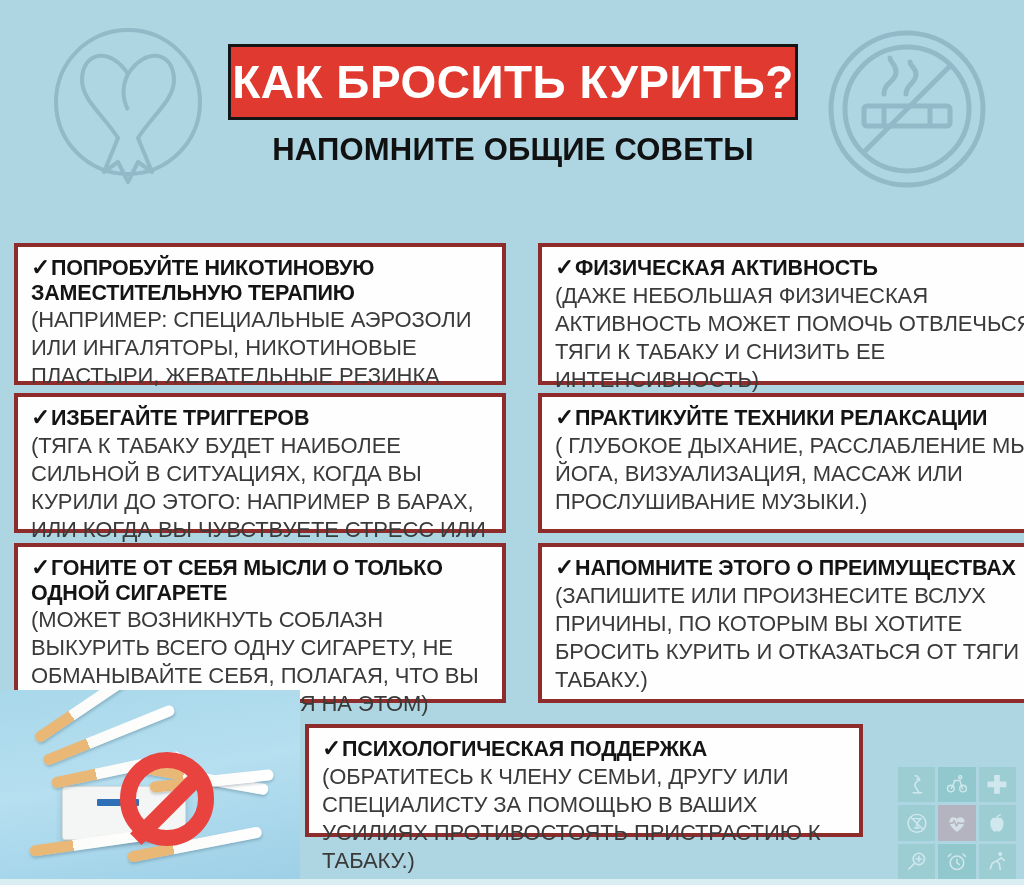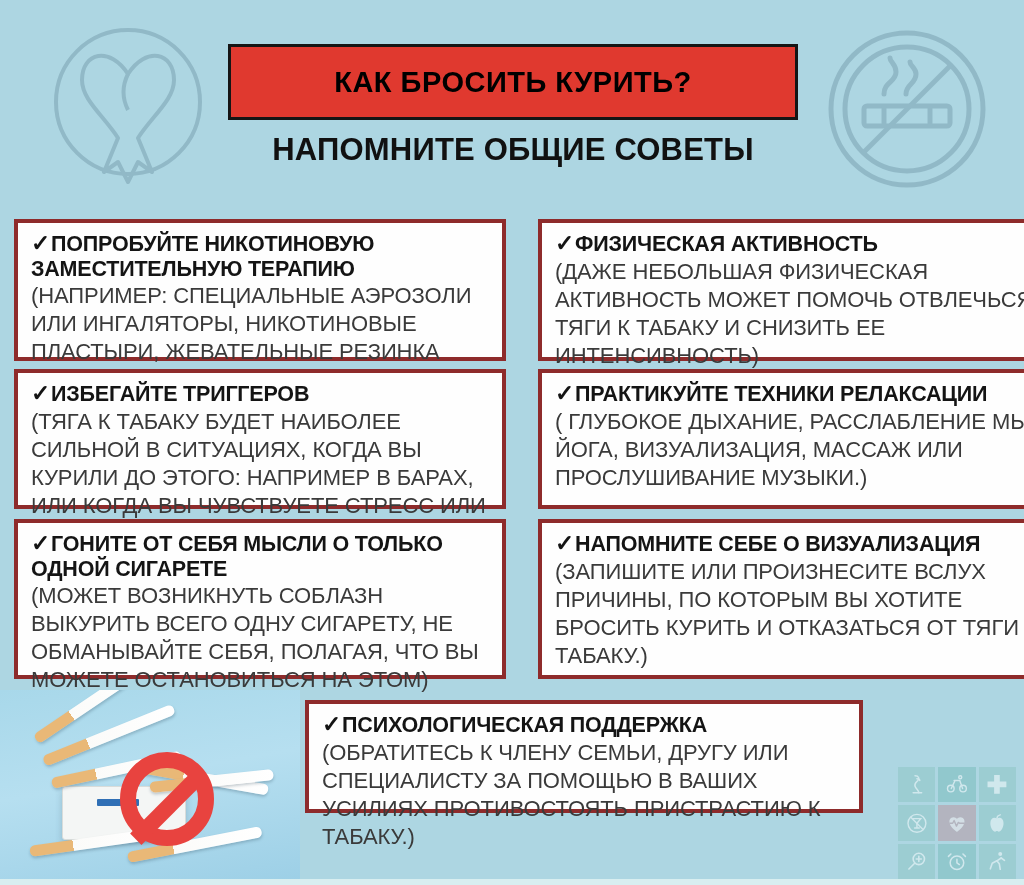--- a/index.html
+++ b/index.html
@@ -50,22 +50,22 @@
     height: 76px;
     background: #E0392F;
     border: 3px solid #151515;
     box-sizing: border-box;
     display: flex;
     align-items: center;
     justify-content: center;
   }
   .title-bar h1 {
     margin: 0;
-    color: #000000;
-    font-size: 29px;
+    color: #ffffff;
+    font-size: 46px;
     font-weight: bold;
     letter-spacing: .5px;
     line-height: 1;
     white-space: nowrap;
   }
   .subtitle {
     position: absolute;
     left: 180px;
     top: 132px;
     width: 666px;
@@ -78,20 +78,21 @@
   }
   .subtitle .sub-line { display: block; white-space: nowrap; }
 
   
   .card {
     position: absolute;
     background: #FEFEFE;
     border: 4px solid #8E2B2B;
     box-sizing: border-box;
     padding: 8px 12px 10px 13px;
+    margin-top: 24px;
   }
   .card .heading {
     margin: 0 0 1px 0;
     color: #141414;
     font-size: 21.5px;
     font-weight: bold;
     line-height: 1.12;
     letter-spacing: -.2px;
   }
   .card .heading .check {
@@ -261,21 +262,21 @@
 
   <div class="card card-col-left row-3">
     <p class="heading">
       <span class="check">✓</span><span>ГОНИТЕ ОТ СЕБЯ МЫСЛИ О ТОЛЬКО ОДНОЙ СИГАРЕТЕ</span>
     </p>
     <p class="body">(МОЖЕТ ВОЗНИКНУТЬ СОБЛАЗН ВЫКУРИТЬ ВСЕГО ОДНУ СИГАРЕТУ, НЕ ОБМАНЫВАЙТЕ СЕБЯ, ПОЛАГАЯ, ЧТО ВЫ МОЖЕТЕ ОСТАНОВИТЬСЯ НА ЭТОМ)</p>
   </div>
 
   <div class="card card-col-right row-3">
     <p class="heading">
-      <span class="check">✓</span><span>НАПОМНИТЕ СЕБЕ О ВИЗУАЛИЗАЦИЯ</span>
+      <span class="check">✓</span><span>НАПОМНИТЕ ЭТОГО О ПРЕИМУЩЕСТВАХ</span>
     </p>
     <p class="body">(ЗАПИШИТЕ ИЛИ ПРОИЗНЕСИТЕ ВСЛУХ ПРИЧИНЫ, ПО КОТОРЫМ ВЫ ХОТИТЕ БРОСИТЬ КУРИТЬ И ОТКАЗАТЬСЯ ОТ ТЯГИ К ТАБАКУ.)</p>
   </div>
 
   <div class="card card-bottom">
     <p class="heading">
       <span class="check">✓</span><span>ПСИХОЛОГИЧЕСКАЯ ПОДДЕРЖКА</span>
     </p>
     <p class="body">(ОБРАТИТЕСЬ К ЧЛЕНУ СЕМЬИ, ДРУГУ ИЛИ СПЕЦИАЛИСТУ ЗА ПОМОЩЬЮ В ВАШИХ УСИЛИЯХ ПРОТИВОСТОЯТЬ ПРИСТРАСТИЮ К ТАБАКУ.)</p>
   </div>

